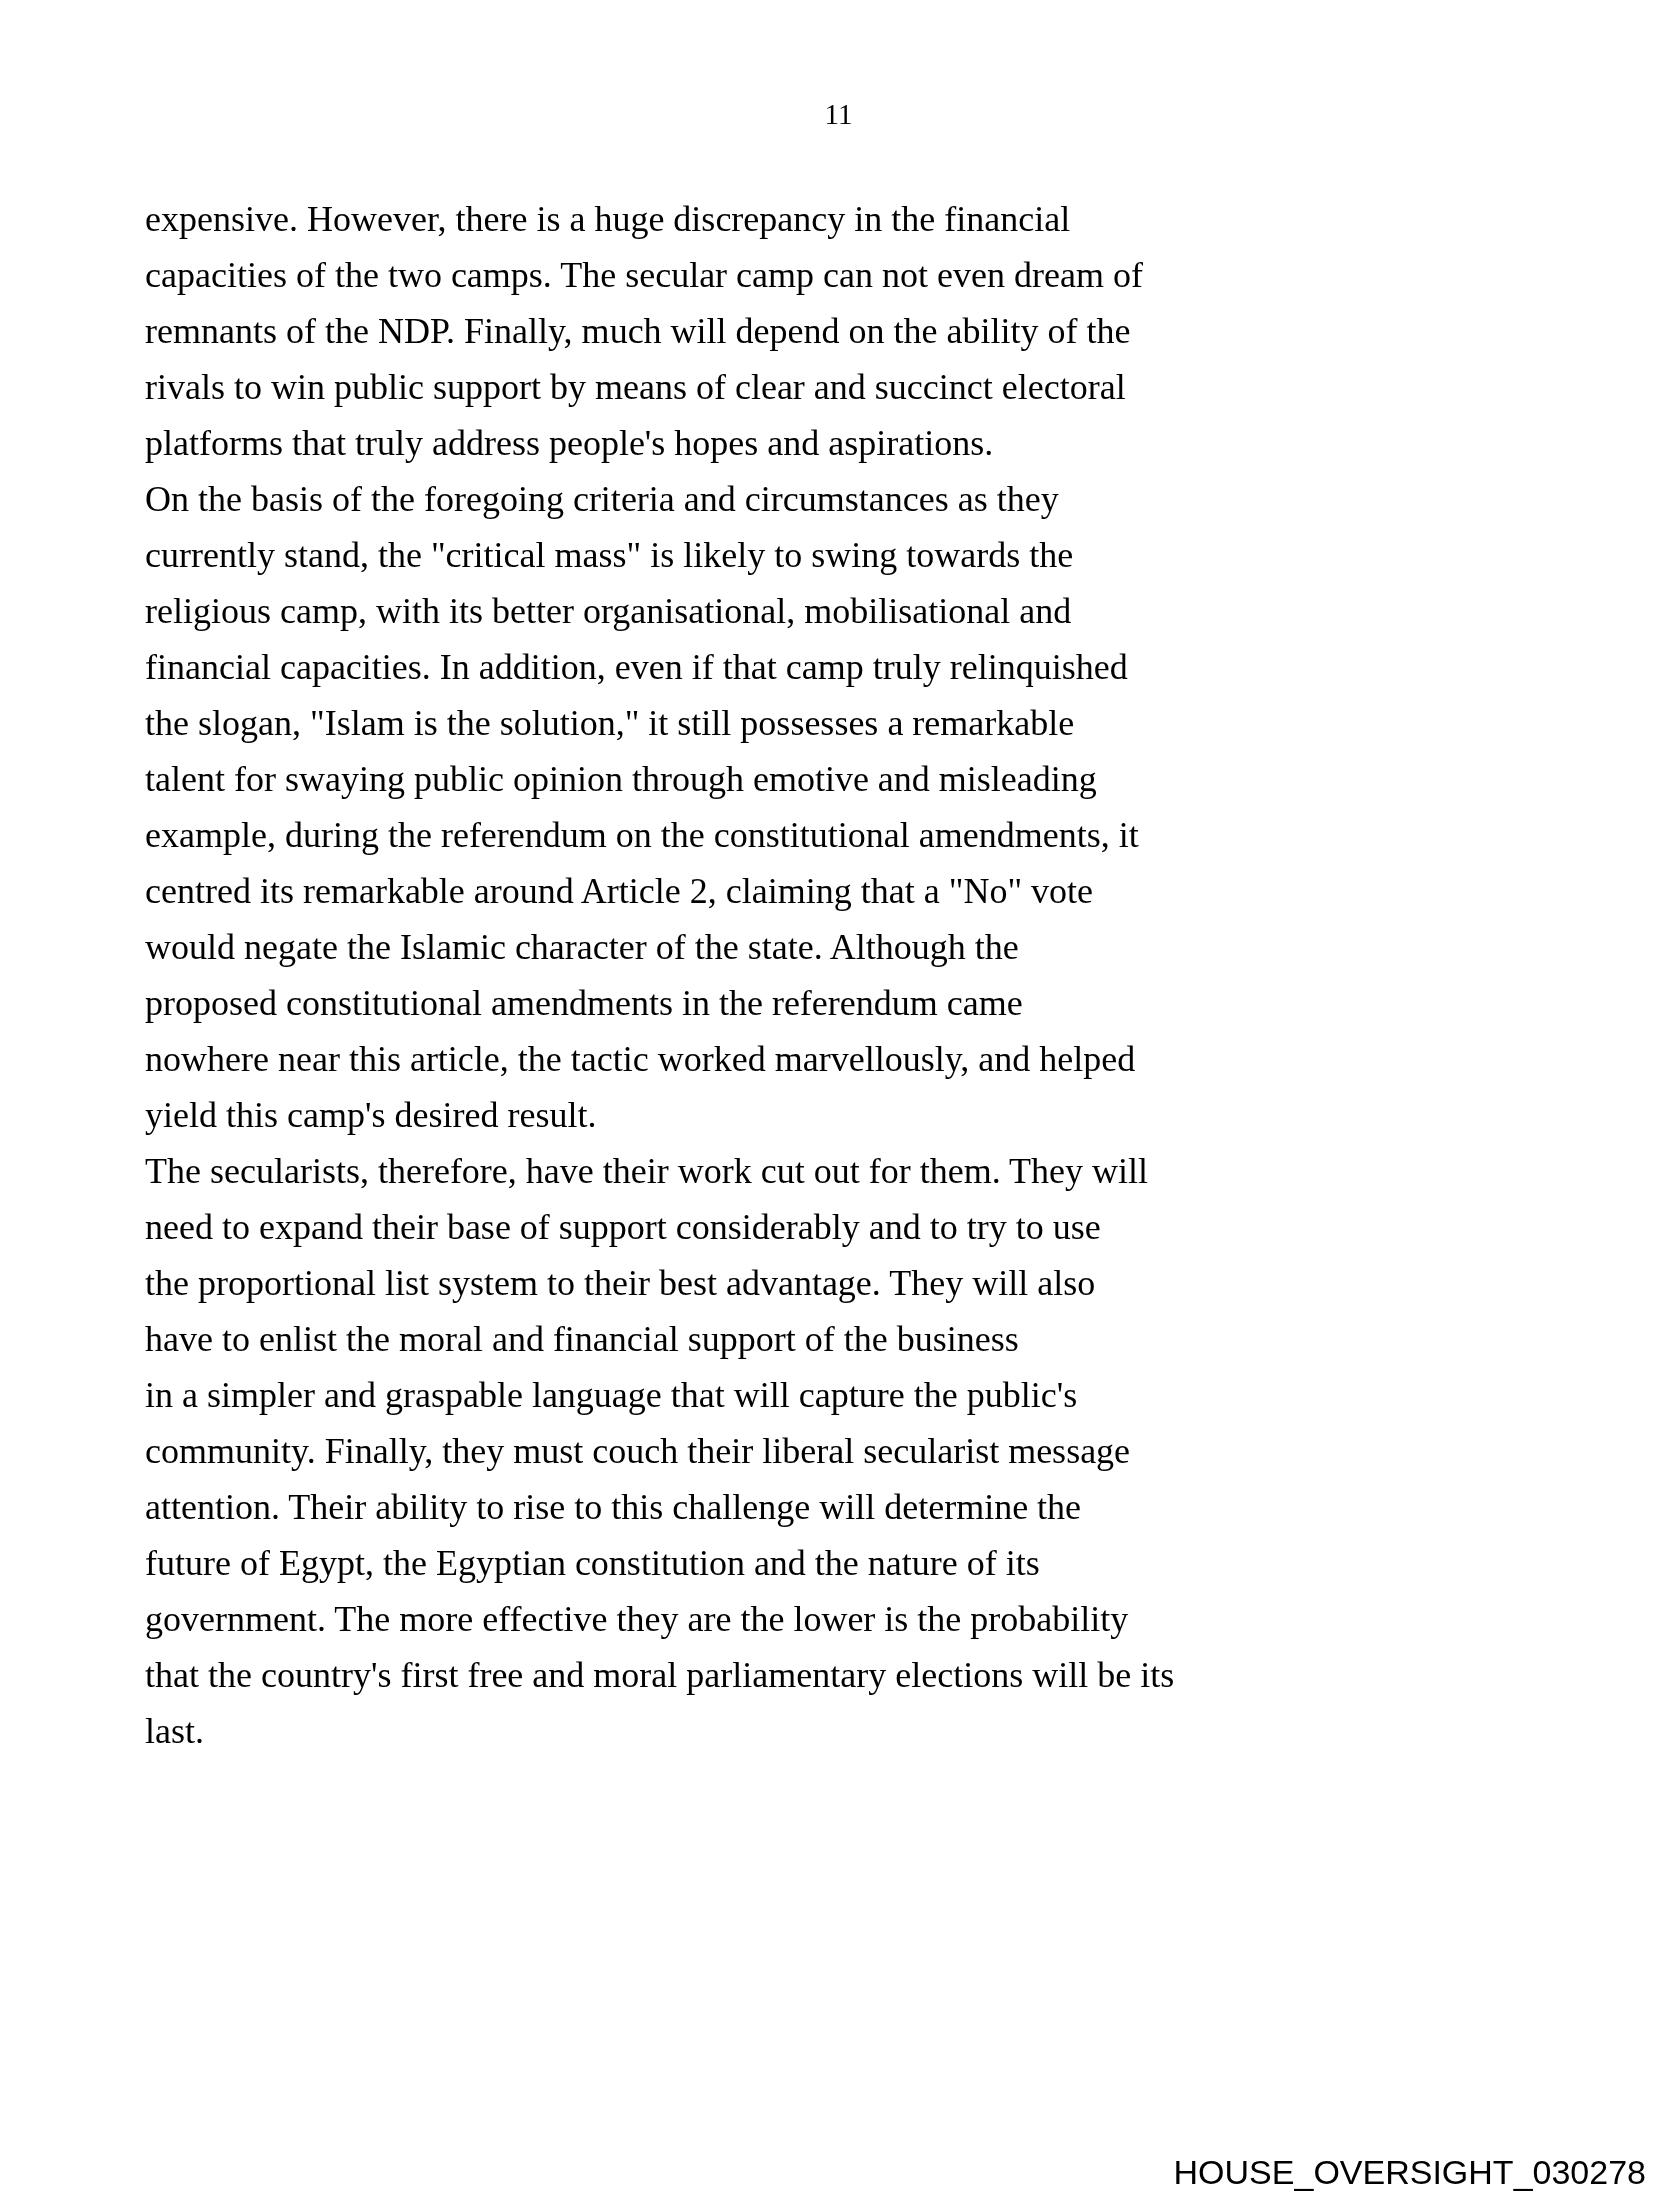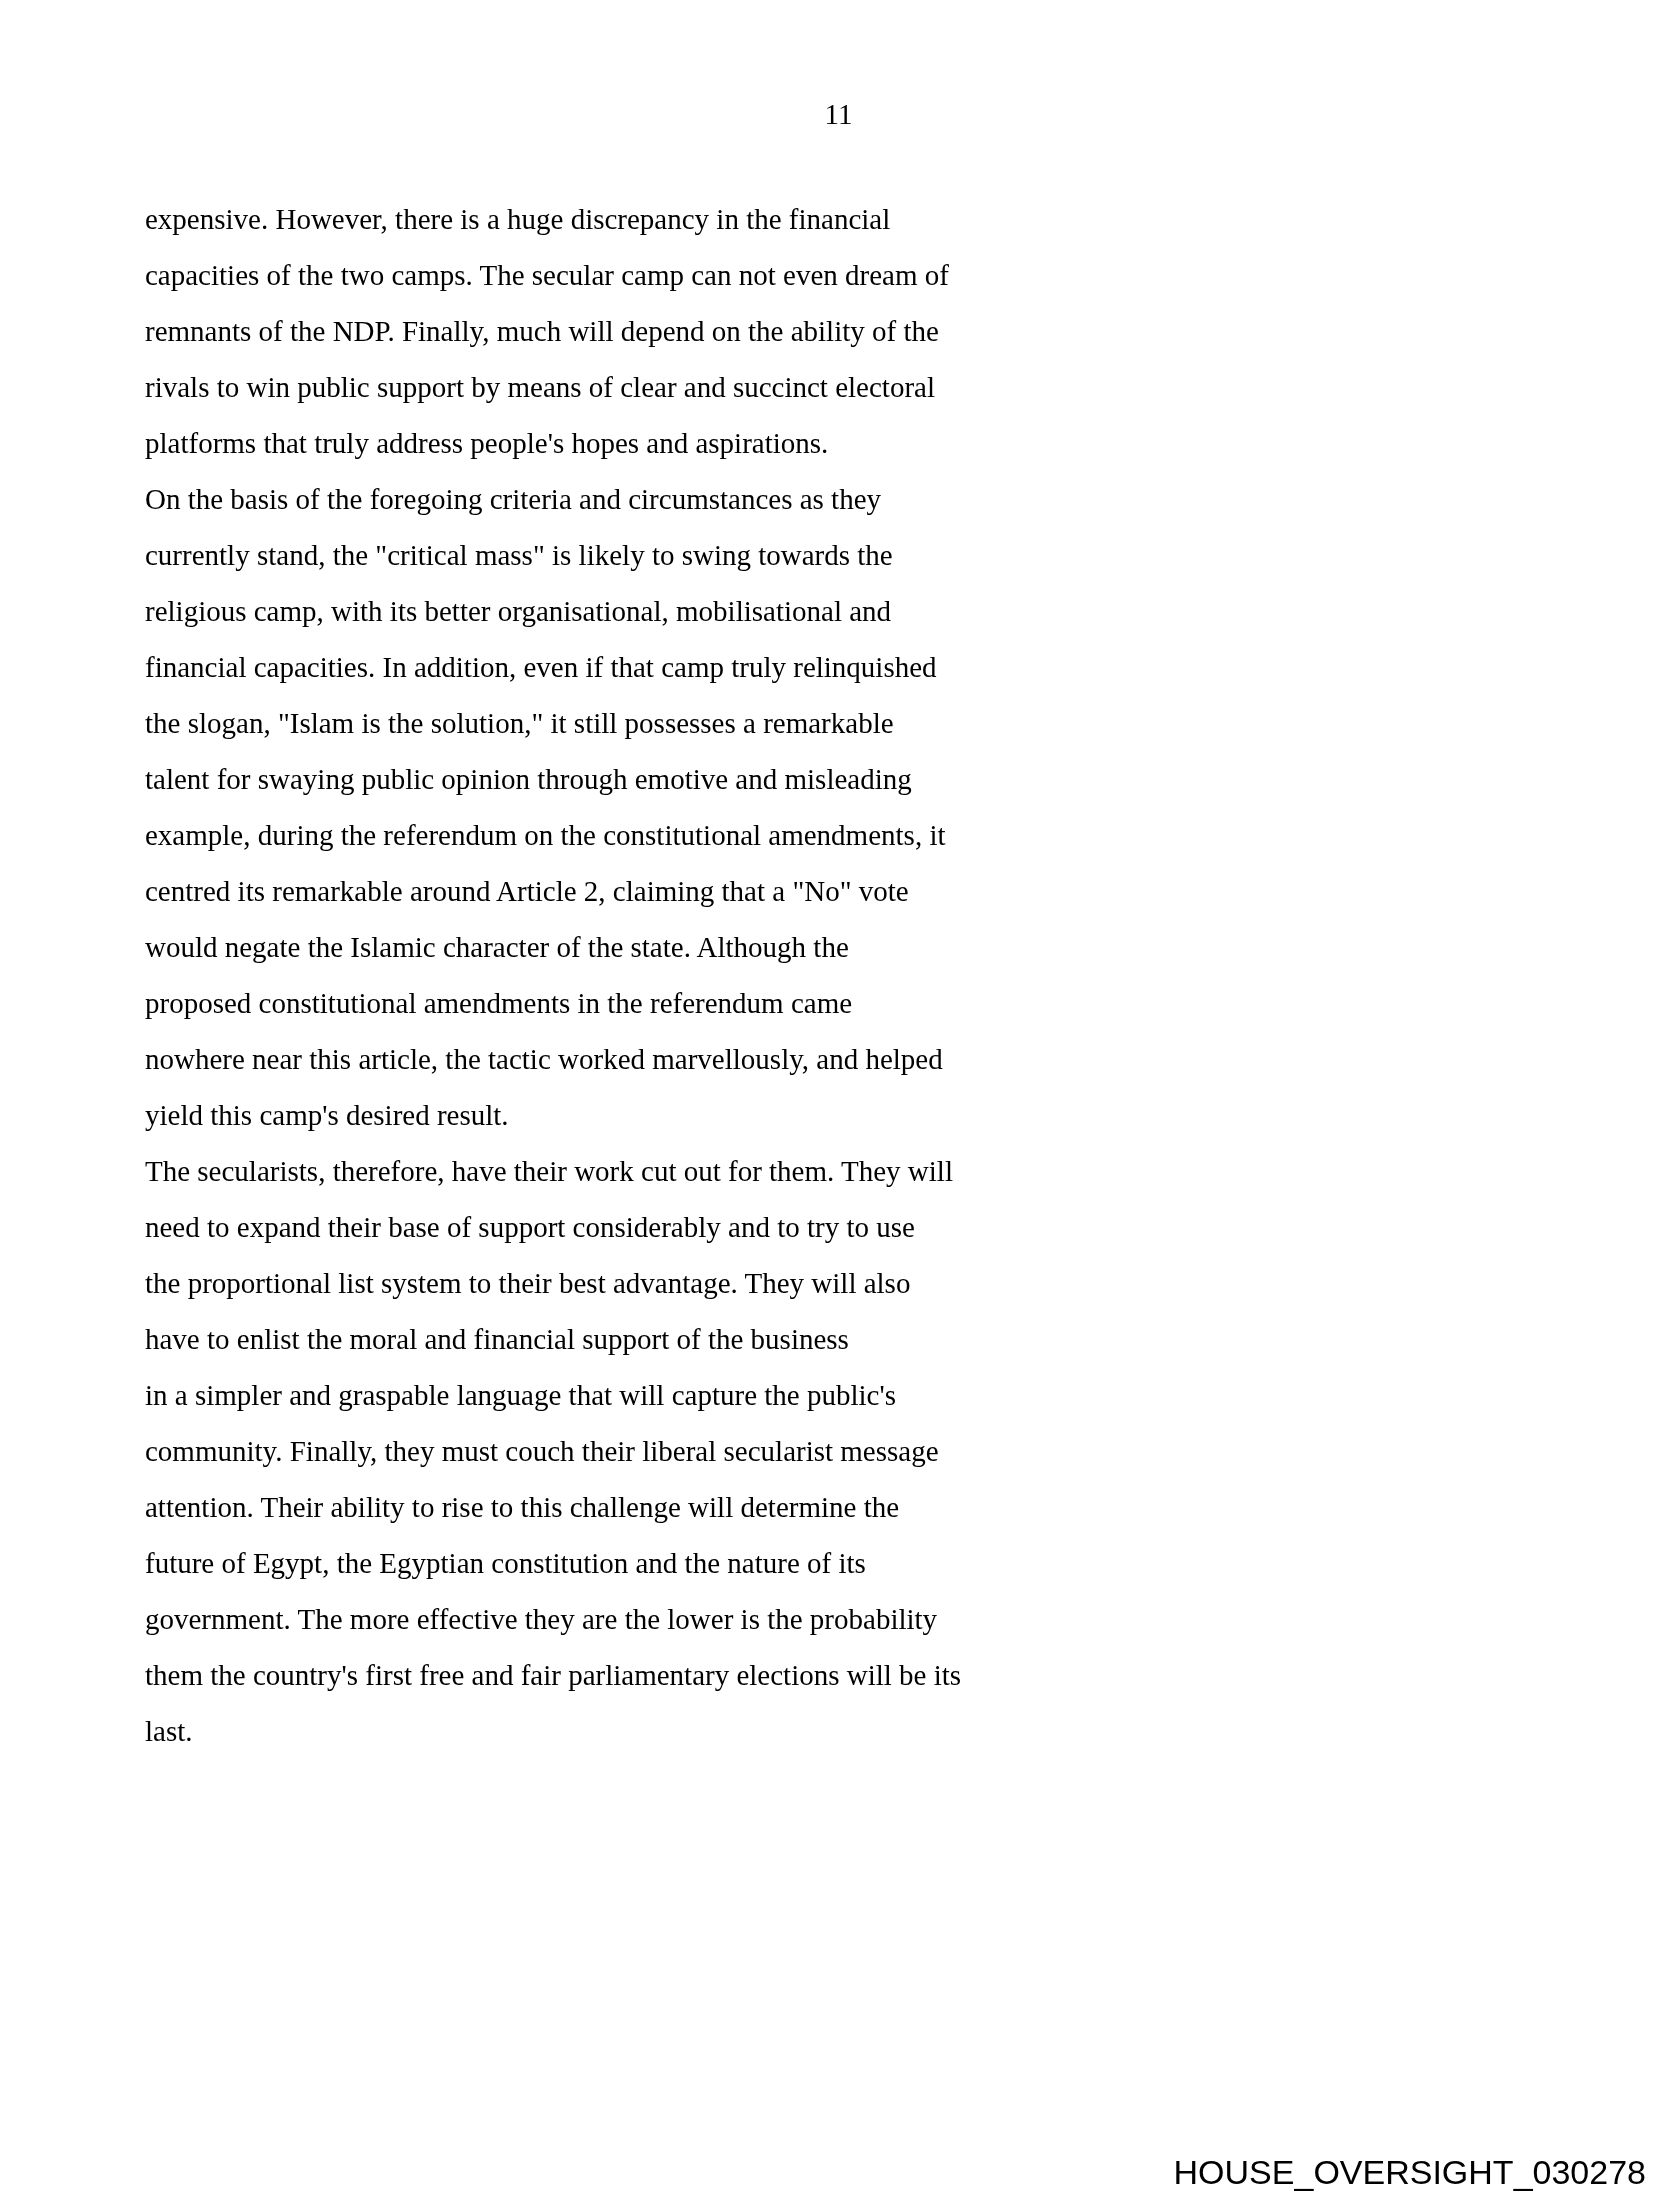--- a/index.html
+++ b/index.html
@@ -23,21 +23,21 @@
       font-family: "Liberation Serif", serif;
       font-size: 29px;
       line-height: 33px;
     }
     .body-text {
       position: absolute;
       top: 191px;
       left: 145px;
       width: 1440px;
       font-family: "Liberation Serif", serif;
-      font-size: 29px;
+      font-size: 36px;
       line-height: 56px;
       white-space: nowrap;
     }
     .line {
       display: block;
       height: 56px;
     }
     .footer-id {
       position: absolute;
       top: 2154px;
@@ -78,19 +78,19 @@
   <div>
     <span class="line">The secularists, therefore, have their work cut out for them. They will</span>
     <span class="line">need to expand their base of support considerably and to try to use</span>
     <span class="line">the proportional list system to their best advantage. They will also</span>
     <span class="line">have to enlist the moral and financial support of the business</span>
     <span class="line">in a simpler and graspable language that will capture the public's</span>
     <span class="line">community. Finally, they must couch their liberal secularist message</span>
     <span class="line">attention. Their ability to rise to this challenge will determine the</span>
     <span class="line">future of Egypt, the Egyptian constitution and the nature of its</span>
     <span class="line">government. The more effective they are the lower is the probability</span>
-    <span class="line">them the country's first free and fair parliamentary elections will be its</span>
+    <span class="line">that the country's first free and moral parliamentary elections will be its</span>
     <span class="line">last.</span>
   </div>
 </div>
 
 <div class="footer-id">HOUSE_OVERSIGHT_030278</div>
 
 
 </body></html>

